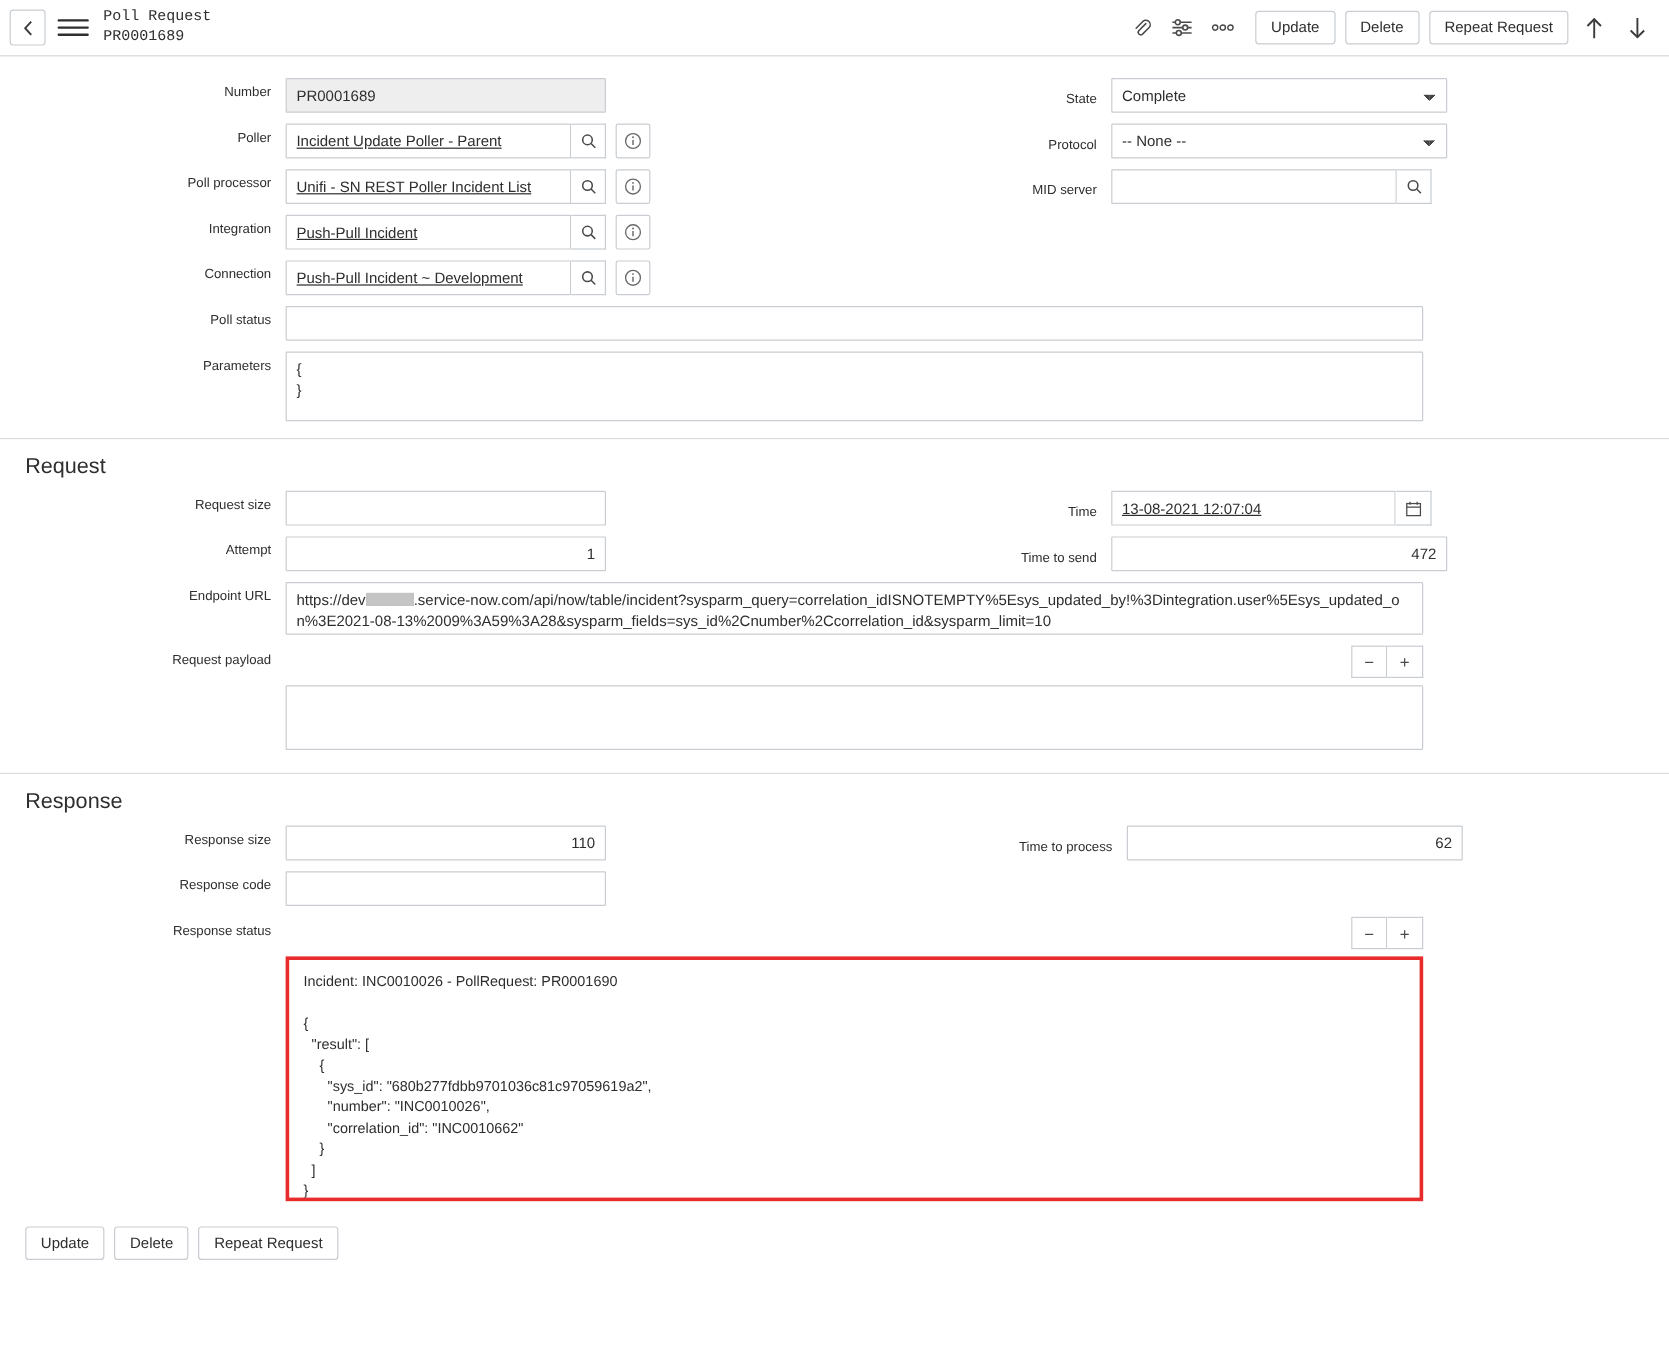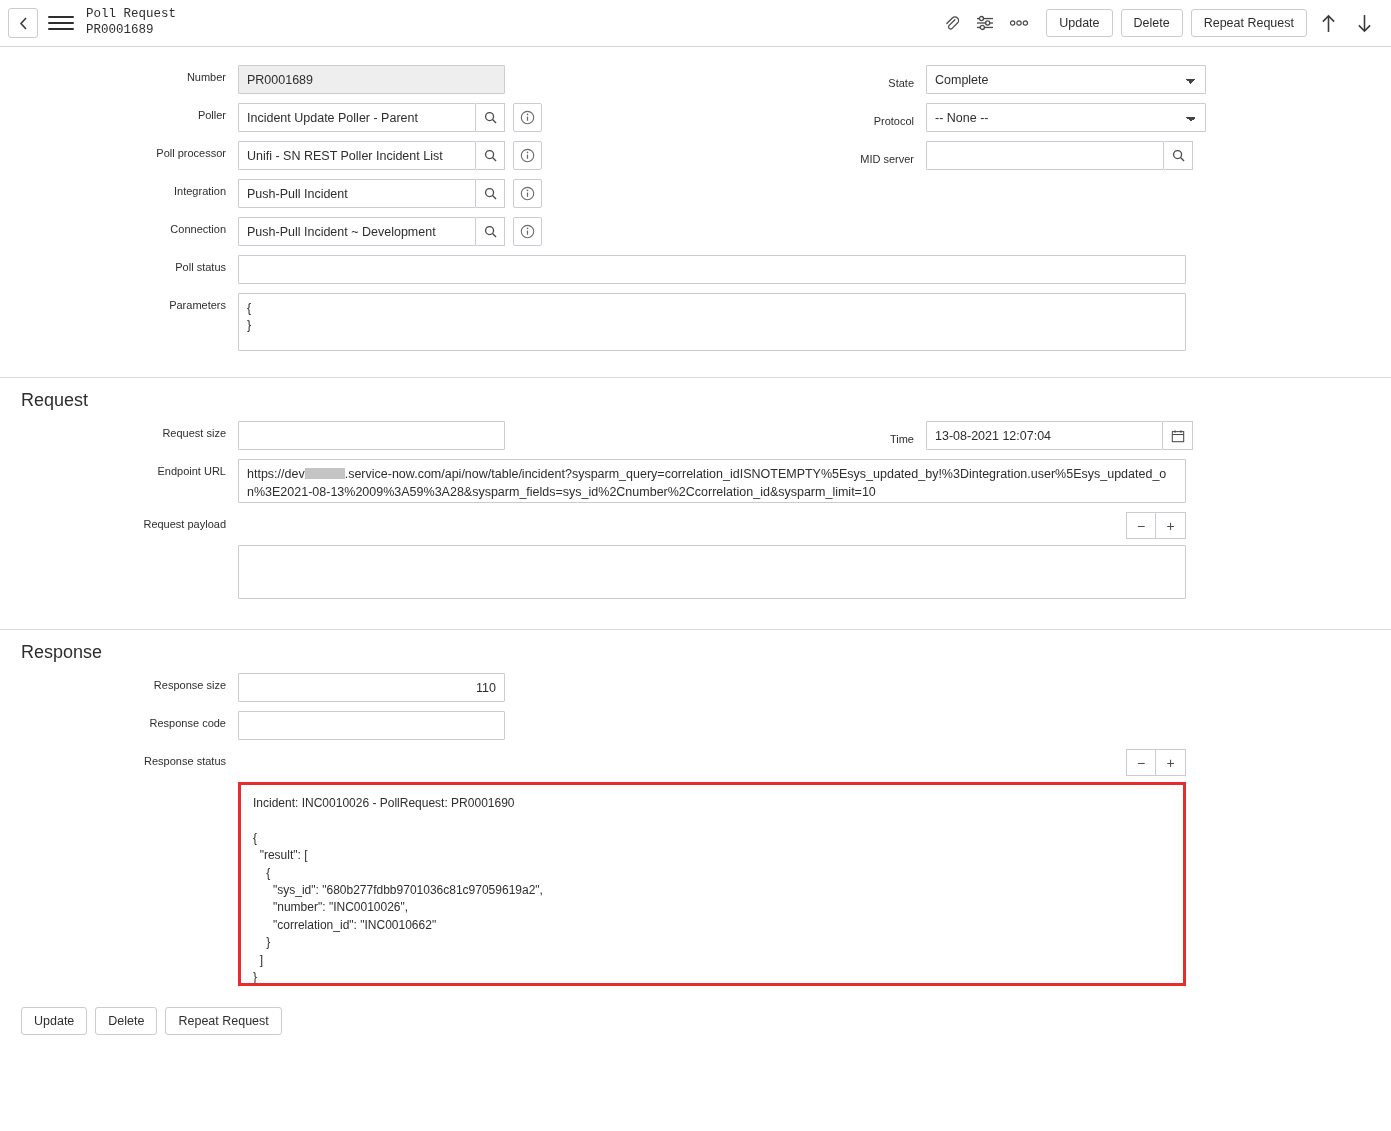--- a/index.html
+++ b/index.html
@@ -97,21 +97,21 @@
     font-family: "Liberation Sans", sans-serif;
     outline: none;
     border-radius: 1px;
   }
   .fld.readonly { background: #eeeeee; }
   .fld.num { text-align: right; }
   .w-narrow { width: 267px; }
   .w-refwide { width: 238px; }
   .w-wide { width: 948px; }
 
-  .ref-wrap { display: flex; align-items: center; }
+  .ref-wrap { display: flex; align-items: center; text-decoration: underline; }
   .ref-btn {
     width: 29px; height: 29px;
     border: 1px solid #c9cdd1;
     border-left: none;
     background: #fff;
     display: flex; align-items: center; justify-content: center;
     cursor: pointer;
     color: #4a4a4a;
   }
   .info-btn {
@@ -142,21 +142,21 @@
     resize: none;
     line-height: 1.35;
     font-family: "Liberation Sans", sans-serif;
   }
   .params-ta { width: 948px; height: 58px; }
   .url-ta { width: 948px; height: 44px; overflow: hidden; }
   .payload-ta { width: 948px; height: 54px; }
 
   .sect-hd {
     border-top: 1px solid #dcdcdc;
-    margin-top: 26px;
+    margin-top: 14px;
     padding: 12px 0 10px 21px;
     font-size: 18px;
     color: #2e2e2e;
     font-weight: normal;
   }
 
   .plusminus {
     display: flex;
     justify-content: flex-end;
     width: 948px;
@@ -430,20 +430,30 @@
             <rect x="1.5" y="3" width="13" height="11.5" fill="none" stroke="#4a4a4a" stroke-width="1.2"></rect>
             <line x1="1.5" y1="6.3" x2="14.5" y2="6.3" stroke="#4a4a4a" stroke-width="1.2"></line>
             <line x1="4.6" y1="1.4" x2="4.6" y2="4.2" stroke="#4a4a4a" stroke-width="1.2"></line>
             <line x1="11.4" y1="1.4" x2="11.4" y2="4.2" stroke="#4a4a4a" stroke-width="1.2"></line>
           </svg>
         </div>
       </div>
     </div>
   </div>
 
+  <div class="row">
+    <div class="col col-left">
+      <div class="lbl lbl-l">Attempt</div>
+      <input class="fld w-narrow num" value="1" style="">
+    </div>
+    <div class="col col-right">
+      <div class="lbl lbl-r">Time to send</div>
+      <input class="fld w-sel num" value="472" style="">
+    </div>
+  </div>
 
   <div class="row">
     <div class="col">
       <div class="lbl lbl-l">Endpoint URL</div>
       <div class="fld url-ta" style="padding:6px 8px; line-height:1.4; word-break:break-all; overflow:hidden;"><span>https://dev</span><span class="redact"></span><span>.service-now.com/api/now/table/incident?sysparm_query=correlation_idISNOTEMPTY%5Esys_updated_by!%3Dintegration.user%5Esys_updated_on%3E2021-08-13%2009%3A59%3A28&amp;sysparm_fields=sys_id%2Cnumber%2Ccorrelation_id&amp;sysparm_limit=10</span></div>
     </div>
   </div>
 
   <div class="row">
     <div class="col">
@@ -457,20 +467,24 @@
       </div>
     </div>
   </div>
 
   <div class="sect-hd">Response</div>
 
   <div class="row">
     <div class="col col-left">
       <div class="lbl lbl-l">Response size</div>
       <input class="fld w-narrow num" value="110" style="">
+    </div>
+    <div class="col col-right">
+      <div class="lbl lbl-r" style="width:245px">Time to process</div>
+      <input class="fld w-sel num" value="62" style="">
     </div>
   </div>
 
   <div class="row">
     <div class="col col-left">
       <div class="lbl lbl-l">Response code</div>
       <input class="fld w-narrow num" value="" style="">
     </div>
     <div class="col col-right"></div>
   </div>

